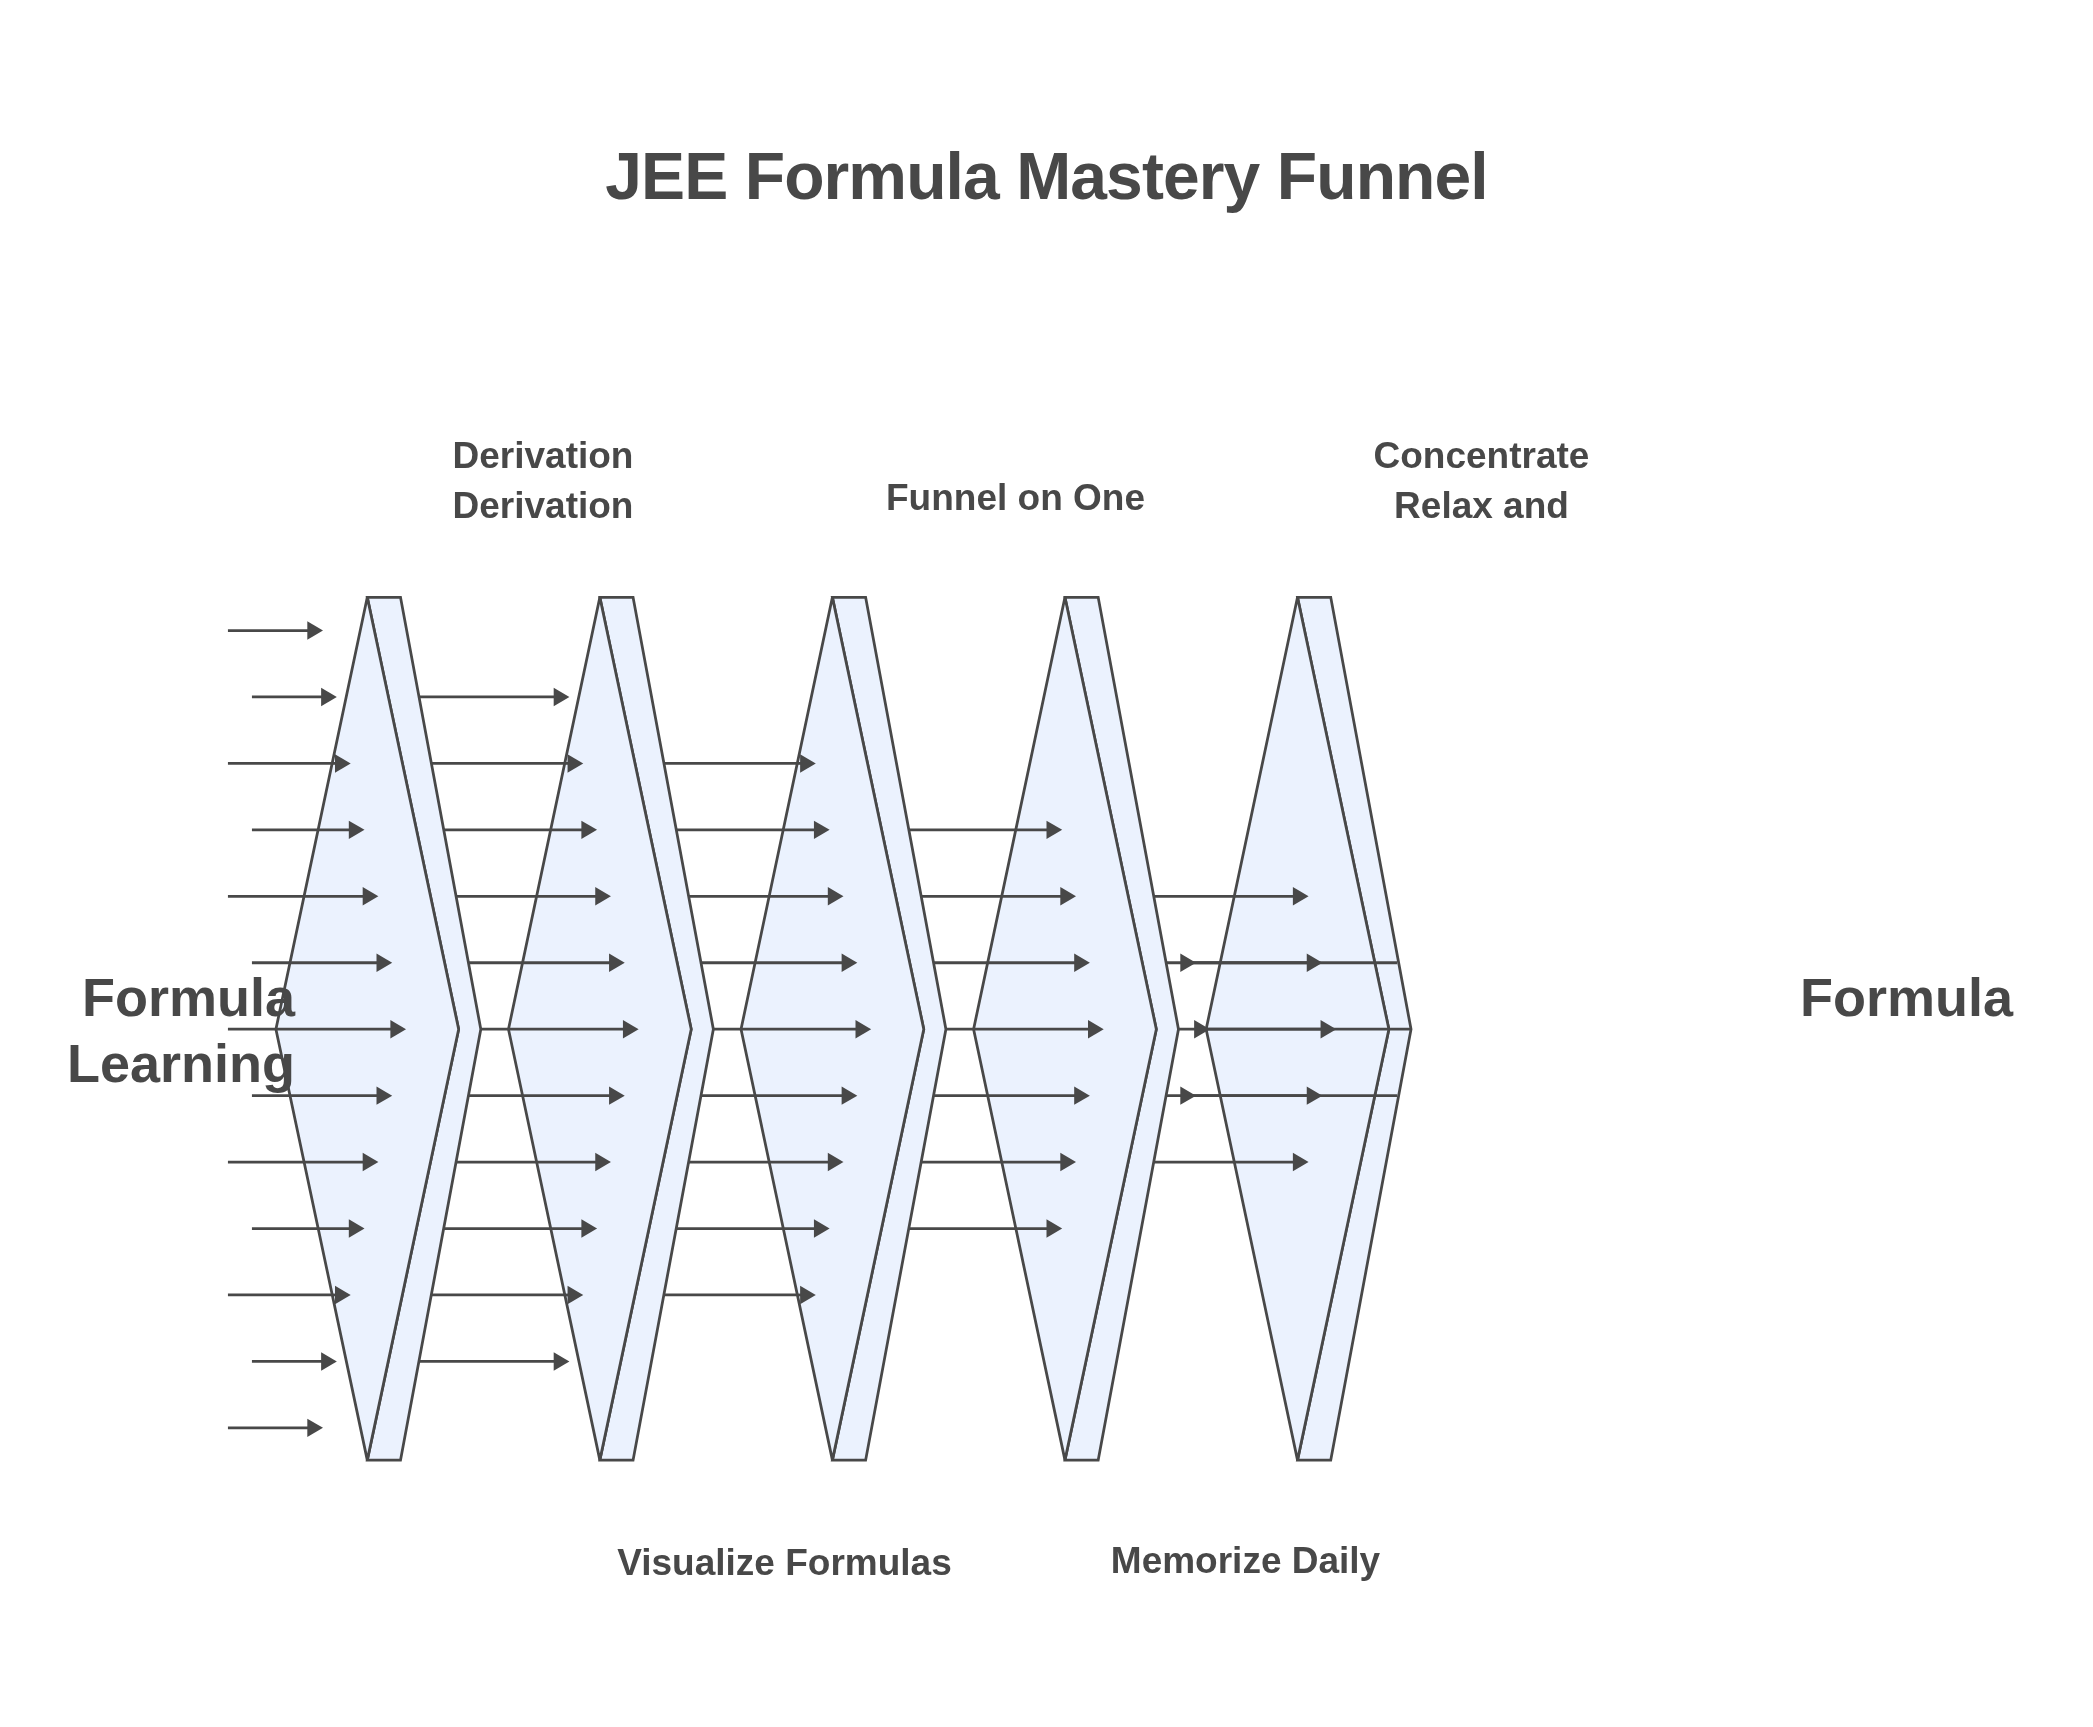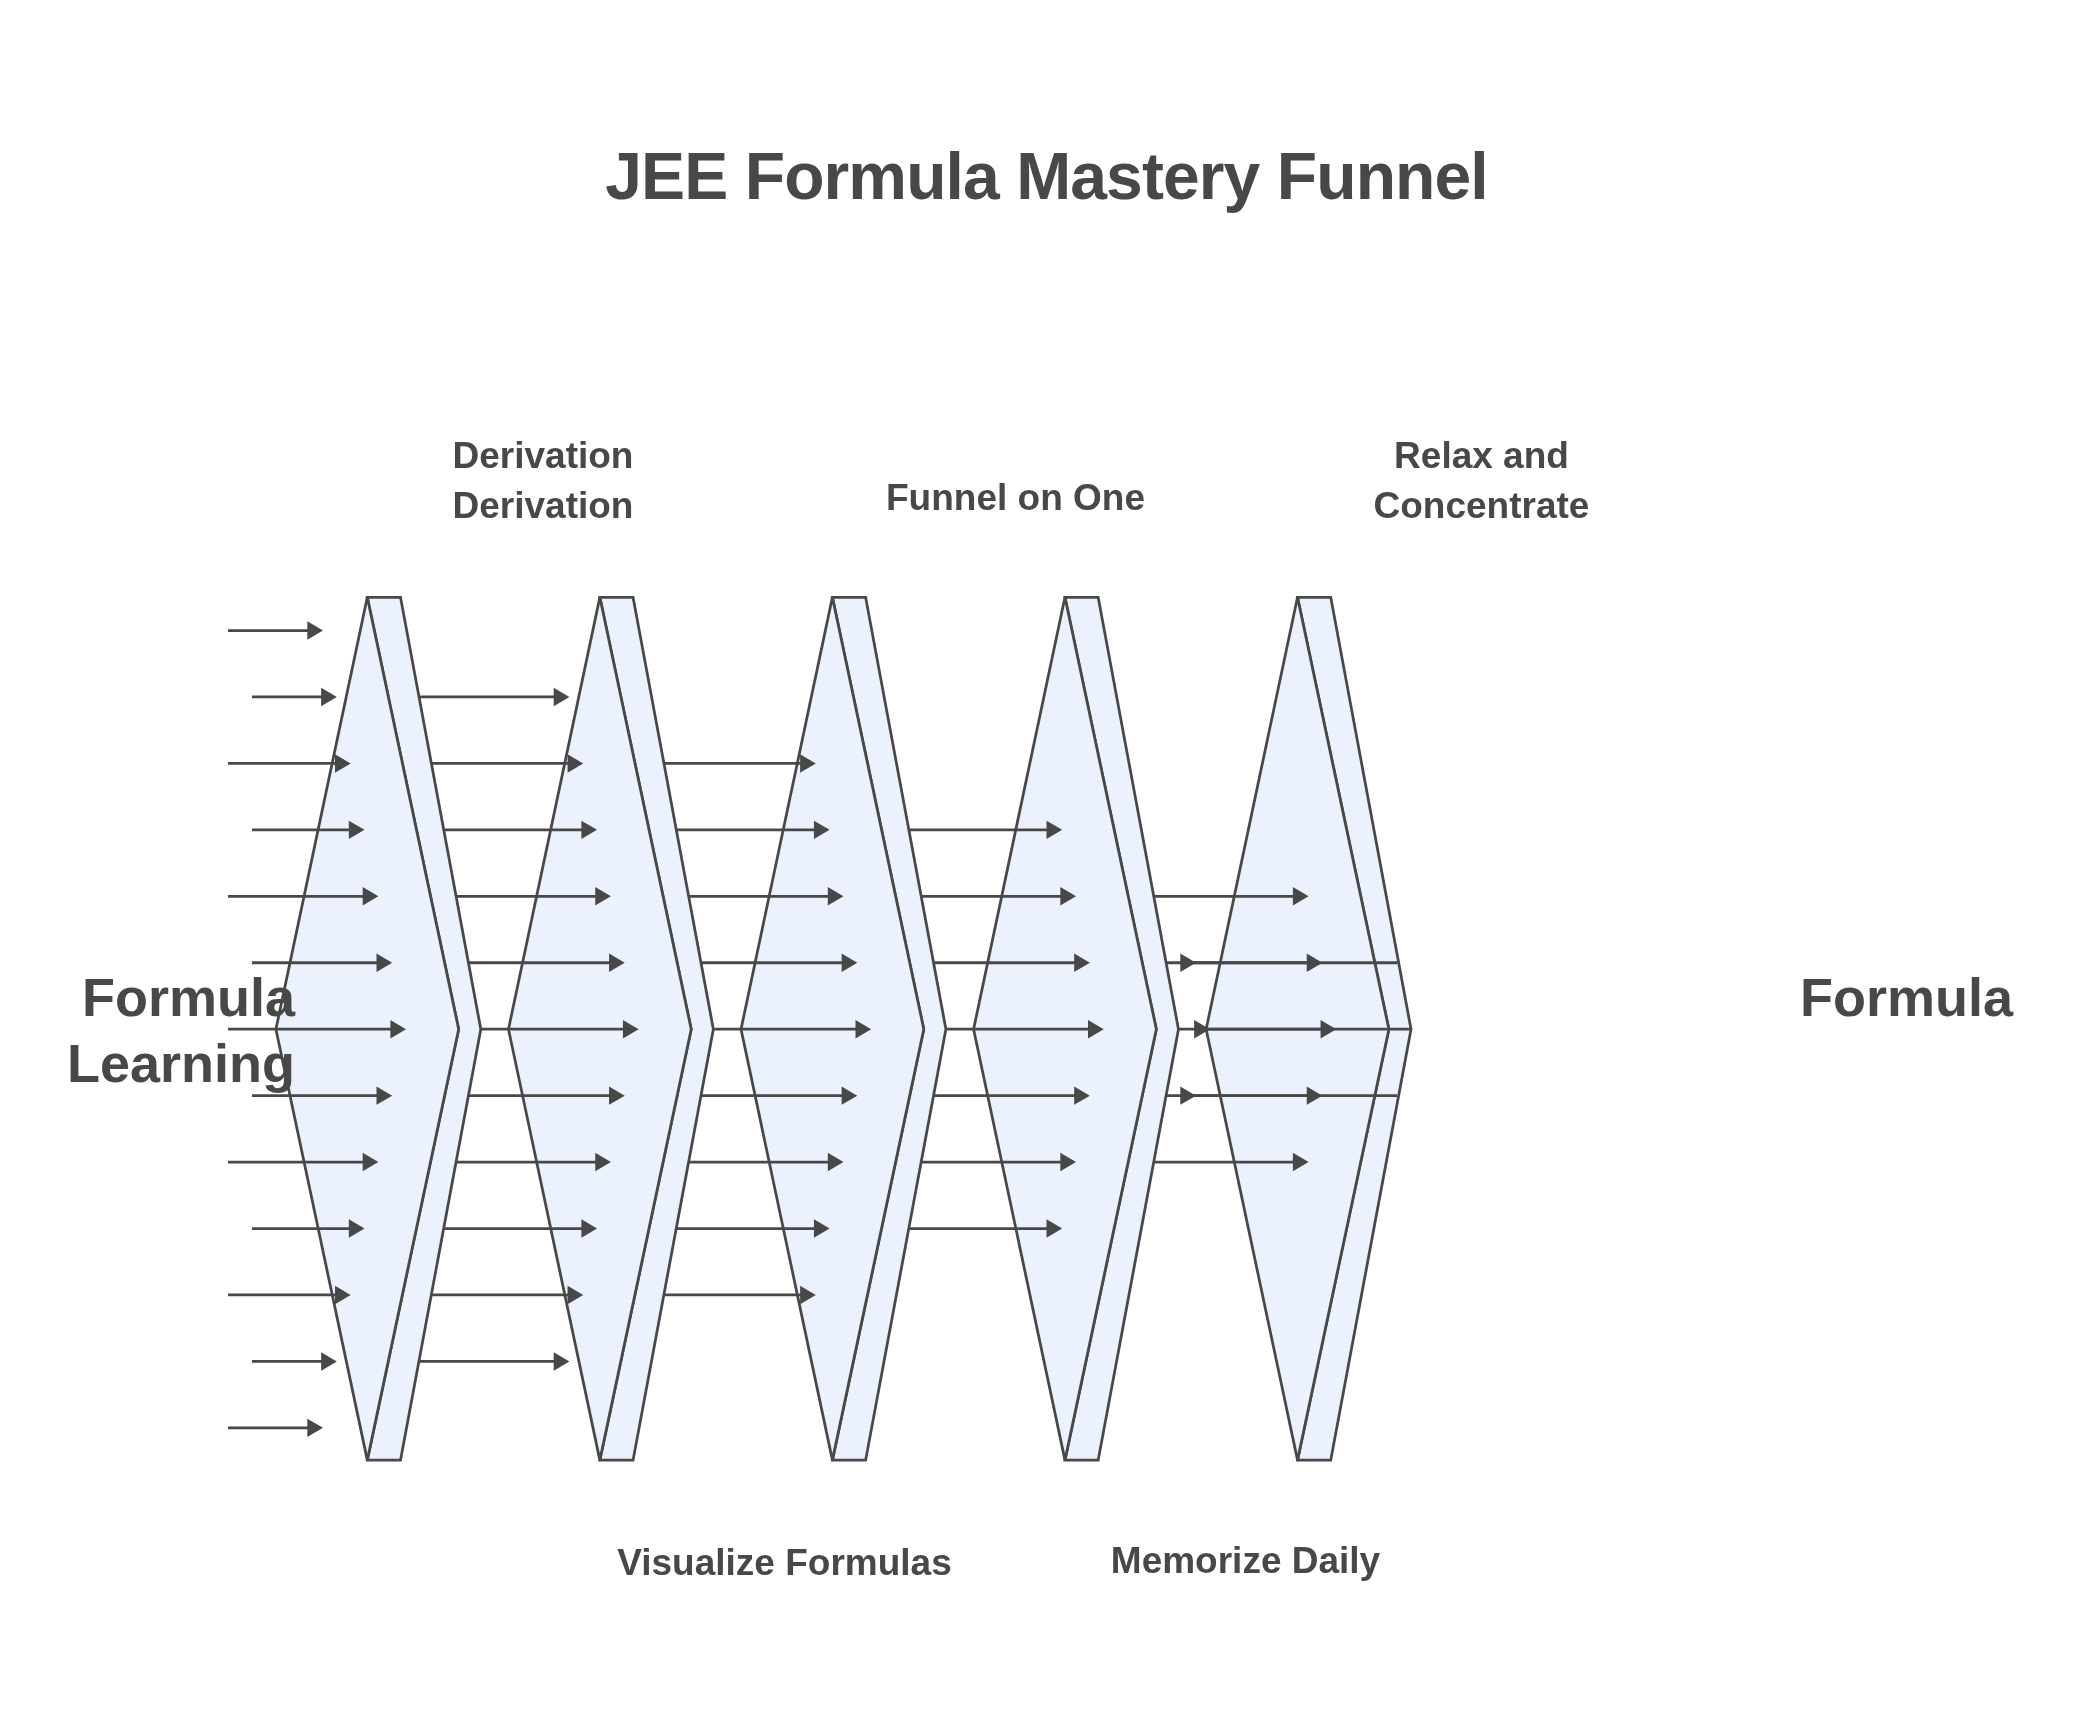--- a/index.html
+++ b/index.html
@@ -393,16 +393,16 @@
 <div class="lbl" style="left:554px; top:1538px; width:461px;">
   <div>Visualize Formulas</div>
 </div>
 <div class="lbl" style="left:831px; top:473px; width:369px;">
   <div>Funnel on One</div>
 </div>
 <div class="lbl" style="left:1061px; top:1536px; width:369px;">
   <div>Memorize Daily</div>
 </div>
 <div class="lbl" style="left:1311px; top:431px; width:341px;">
+  <div>Concentrate</div>
   <div>Relax and</div>
-  <div>Concentrate</div>
 </div>
 
 
 </body></html>

